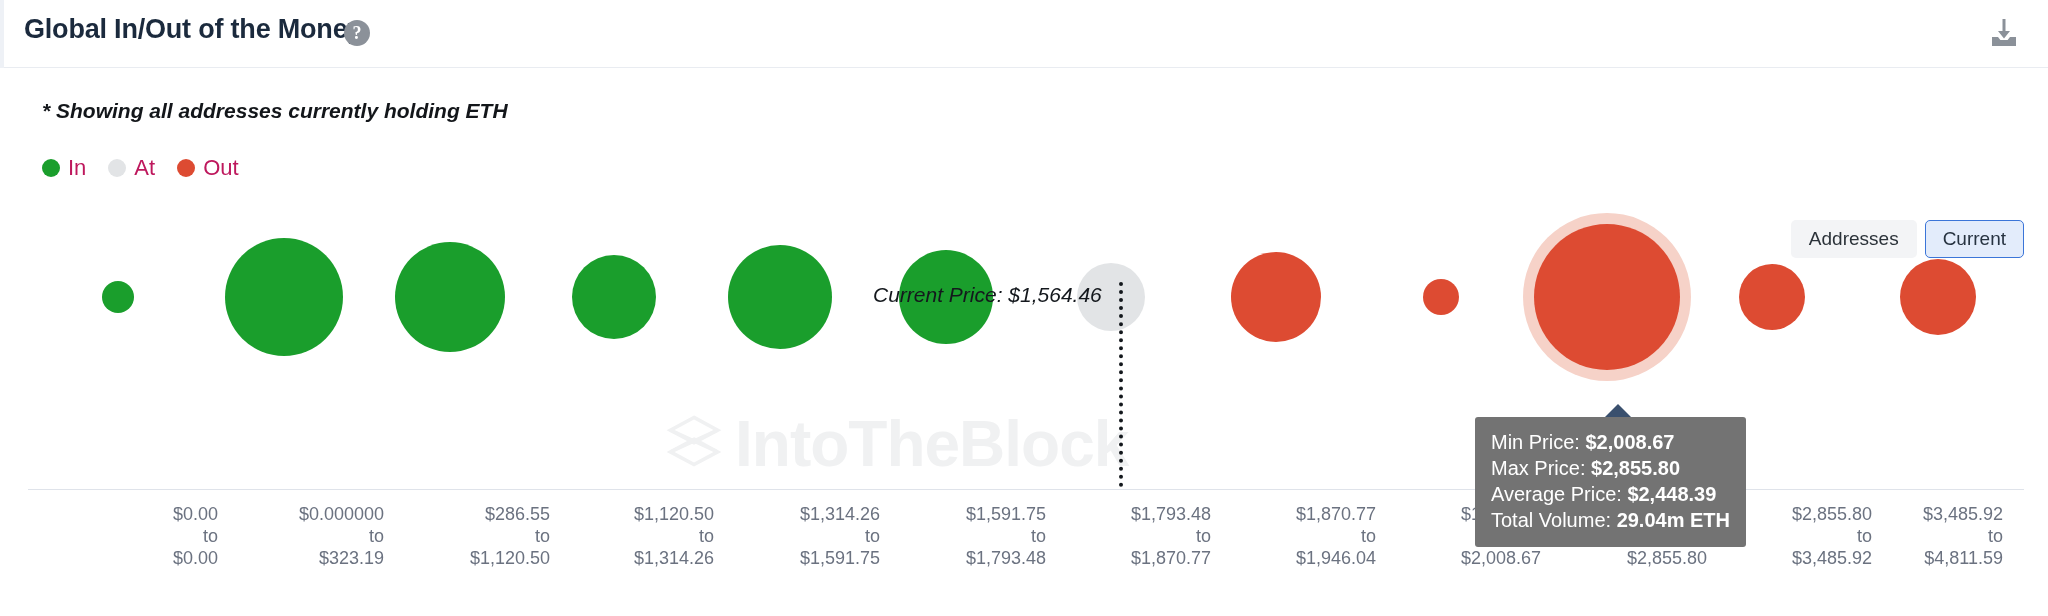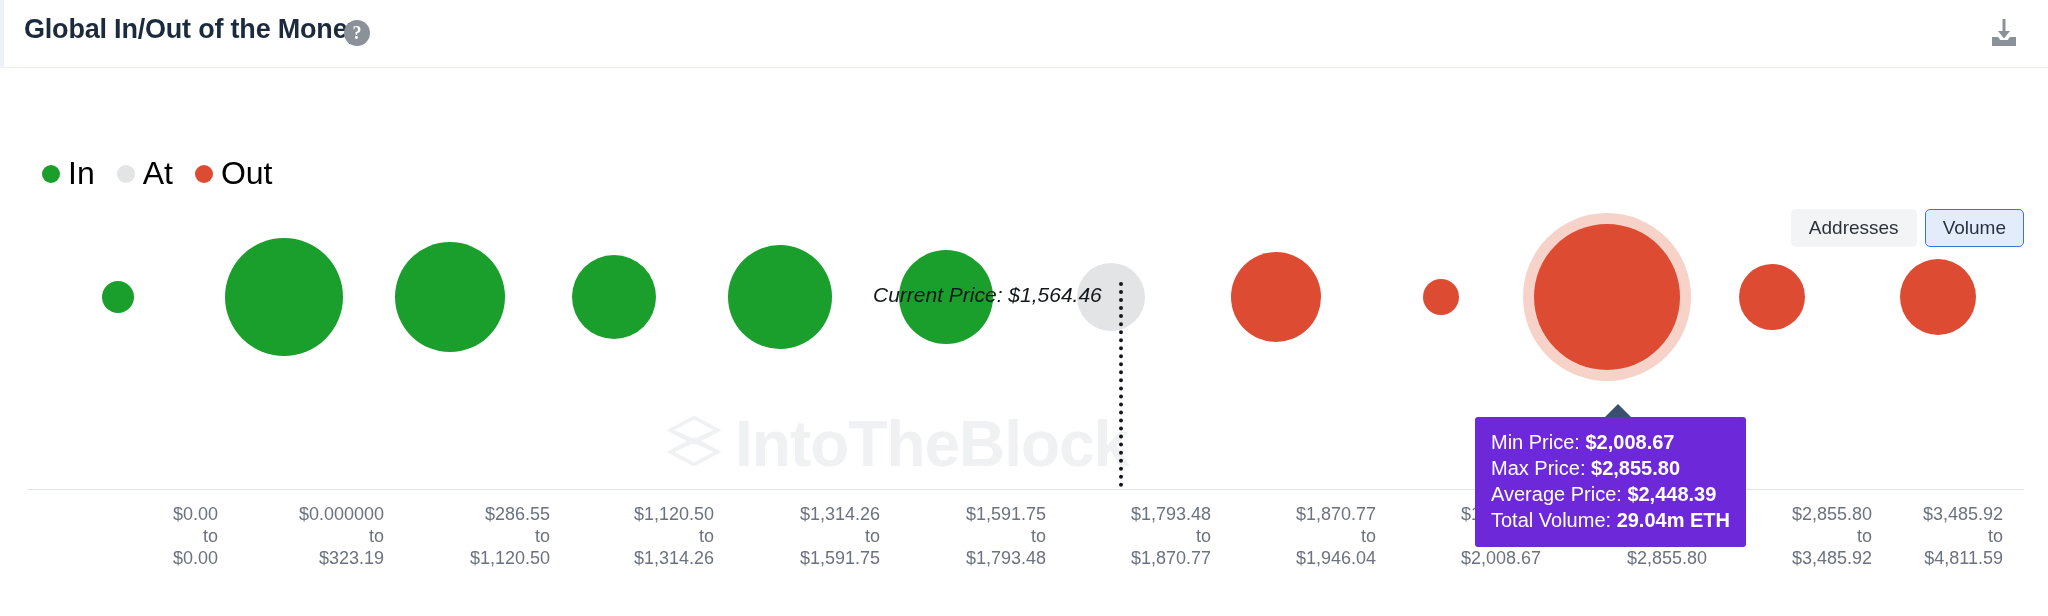--- a/index.html
+++ b/index.html
@@ -35,24 +35,24 @@
   .download-icon { position: absolute; right: 26px; top: 16px; cursor: pointer; }
 
   
   .subtitle {
     position: absolute; left: 42px; top: 99px;
     font-size: 21px; font-style: italic; font-weight: 700; color: #13161a;
   }
   .legend { position: absolute; left: 42px; top: 155px; display: flex; align-items: center; }
   .legend-item { display: flex; align-items: center; margin-right: 22px; }
   .legend-dot { width: 18px; height: 18px; border-radius: 50%; margin-right: 8px; }
-  .legend-label { font-size: 32px; color: #000000; }
-
-  
-  .toggle-group { position: absolute; right: 24px; top: 209px; display: flex; align-items:flex-start; }
+  .legend-label { font-size: 22px; color: #be185d; }
+
+  
+  .toggle-group { position: absolute; right: 24px; top: 220px; display: flex; align-items:flex-start; }
   .toggle-btn {
     height: 38px; padding: 0 17px; border-radius: 5px;
     font-size: 19px; color: #2b3239; background: #f3f4f6;
     border: 1px solid transparent; cursor: pointer;
     display: flex; align-items: center; justify-content: center;
   }
   .toggle-btn.active { background: #e3ecfb; border-color: #3b75d8; color: #273341; }
   .toggle-gap { width: 8px; }
 
   
@@ -85,21 +85,21 @@
     background: #dfe3ea;
   }
   .axis-label {
     position: absolute; top: 503px; text-align: right;
     font-size: 18px; line-height: 22px; color: #6b7280; white-space: pre-line;
   }
 
   
   .tooltip {
     position: absolute; left: 1475px; top: 417px;
-    background: #6d28d9; border-radius: 3px;
+    background: #737373; border-radius: 3px;
     padding: 12px 16px 14px 16px; min-width: 270px;
   }
   .tooltip-arrow {
     position: absolute; left: 1604px; top: 404px;
     width: 0; height: 0;
     border-left: 14px solid transparent; border-right: 14px solid transparent;
     border-bottom: 14px solid #3a506e;
   }
   .tooltip-row {
     font-size: 20px; color: #ffffff; line-height: 26px; white-space: nowrap;
@@ -116,40 +116,41 @@
     <div class="page-title">Global In/Out of the Money</div>
     <div class="help-icon">?</div>
     <div class="download-icon">
       <svg width="36" height="36" viewBox="0 0 24 24" fill="#8b9199">
         <path d="M11 2h2v8h3l-4 5-4-5h3V2z"></path>
         <path d="M4 14h4l1.6 2h4.8l1.6-2h4v6H4v-6zm11 2.6h1.4V18H15v-1.4zm2.2 0h1.4V18h-1.4v-1.4z"></path>
       </svg>
     </div>
   </div>
 
+  <div class="subtitle">* Showing all addresses currently holding ETH</div>
 
   <div class="legend">
     <div class="legend-item">
       <span class="legend-dot" style="background:#1a9e2c"></span>
       <span class="legend-label">In</span>
     </div>
     <div class="legend-item">
       <span class="legend-dot" style="background:#e2e4e6"></span>
       <span class="legend-label">At</span>
     </div>
     <div class="legend-item">
       <span class="legend-dot" style="background:#dd4b32"></span>
       <span class="legend-label">Out</span>
     </div>
   </div>
 
   <div class="toggle-group">
     <div class="toggle-btn">Addresses</div>
     <div class="toggle-gap"></div>
-    <div class="toggle-btn active">Volume</div>
+    <div class="toggle-btn active">Current</div>
   </div>
 
   <div class="watermark">
     <svg width="58" height="58" viewBox="0 0 64 64">
       <g fill="none" stroke="#f0f1f2" stroke-width="4">
         <path d="M32 6 L58 20 L32 34 L6 20 Z"></path>
         <path d="M32 30 L58 44 L32 58 L6 44 Z"></path>
         <path d="M6 20 L58 44 M58 20 L6 44"></path>
       </g>
     </svg>

